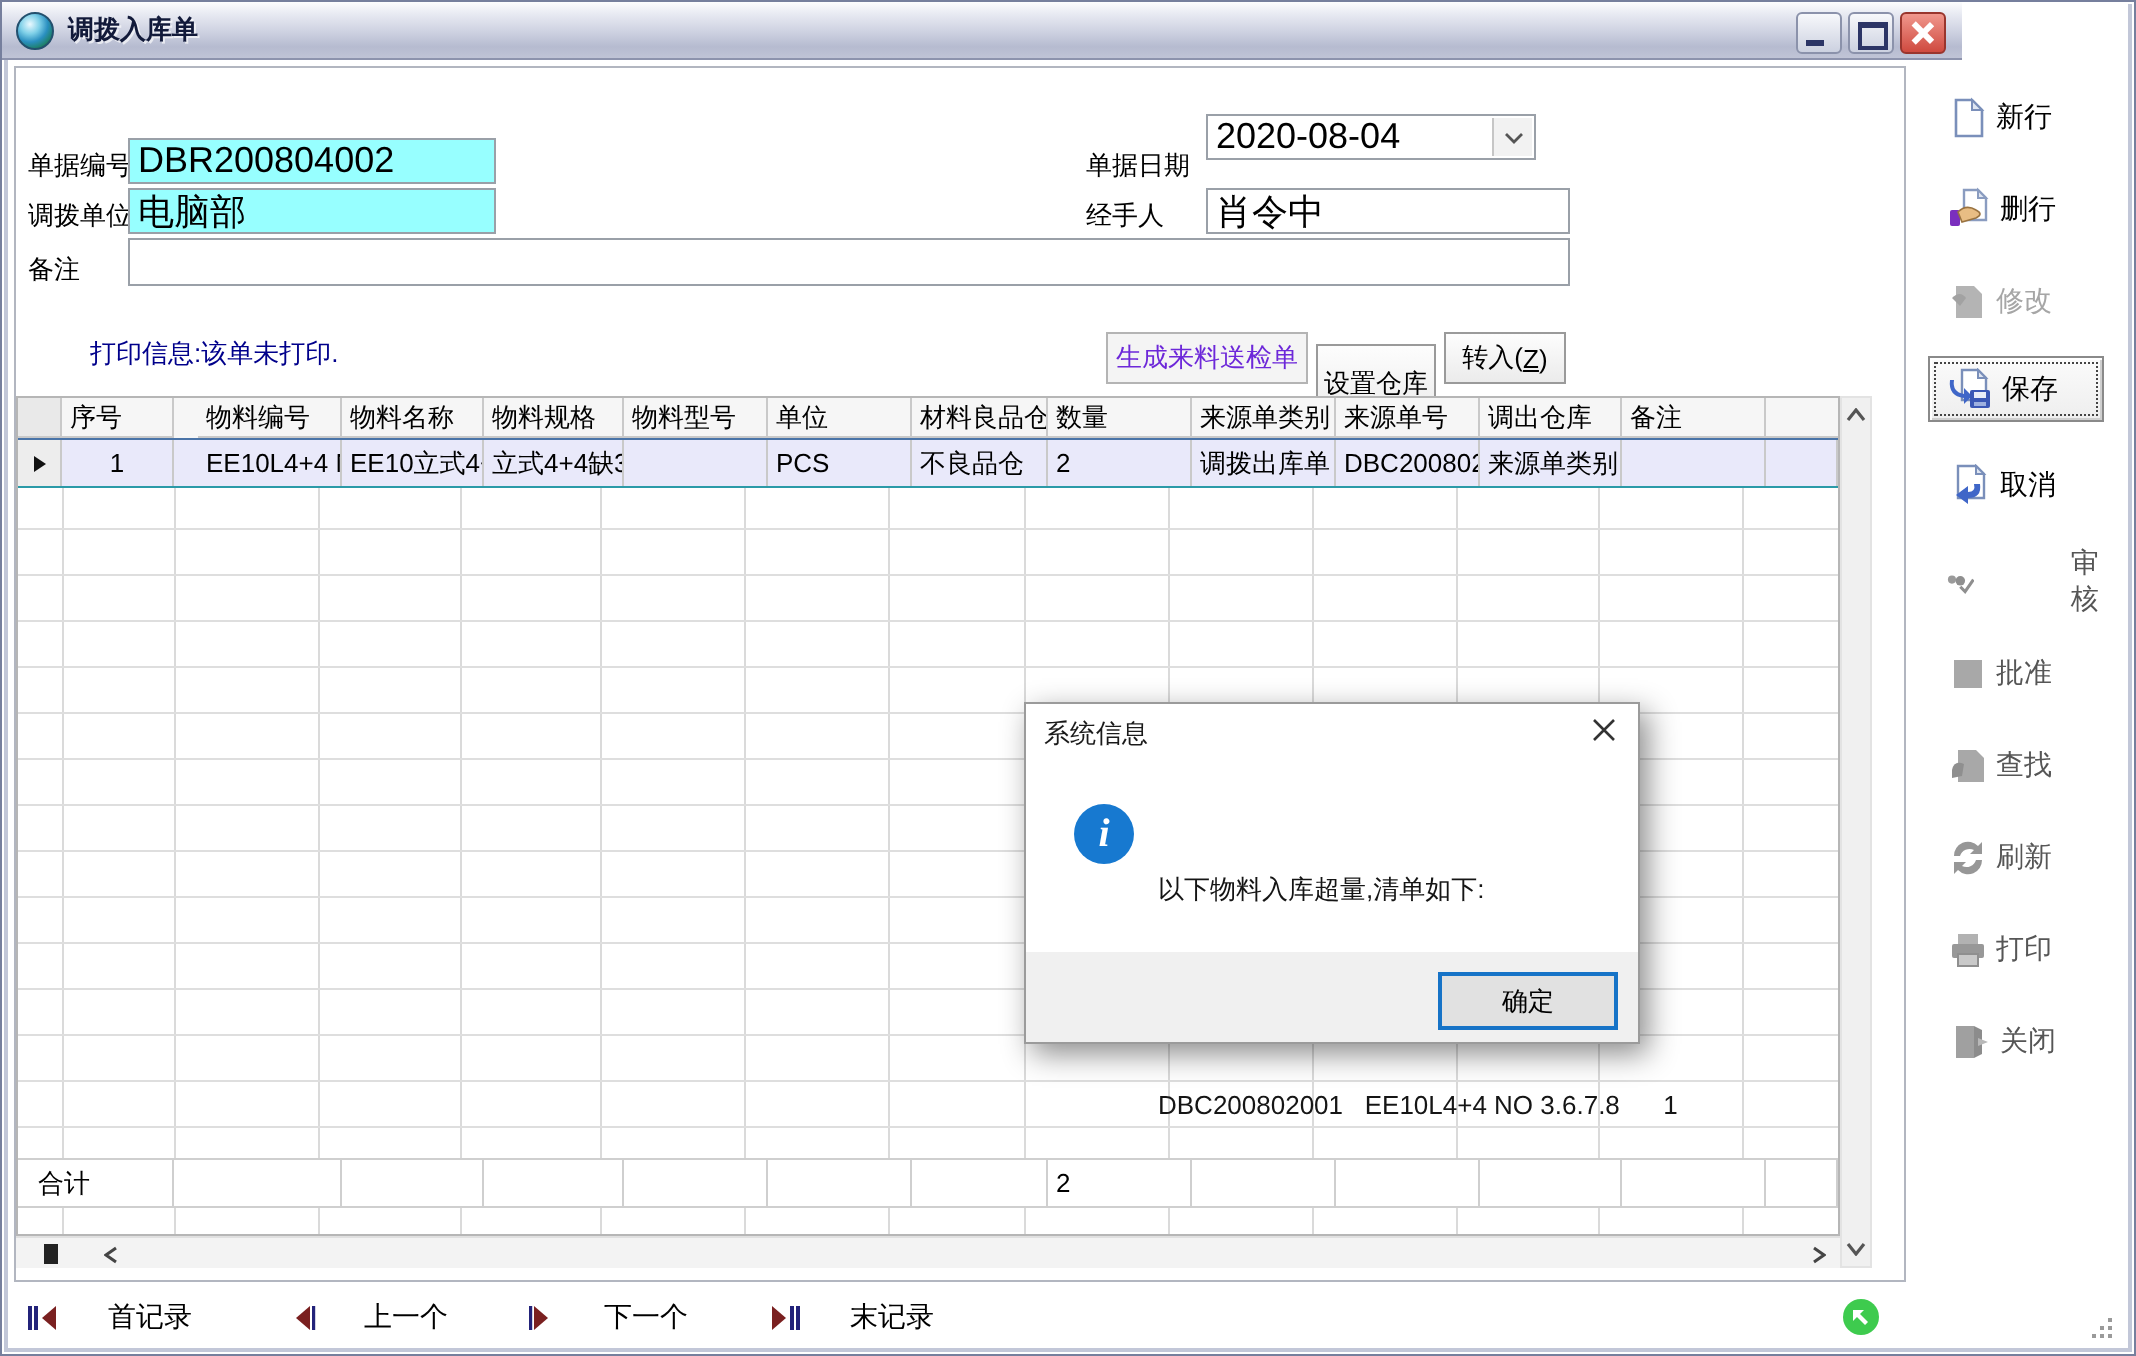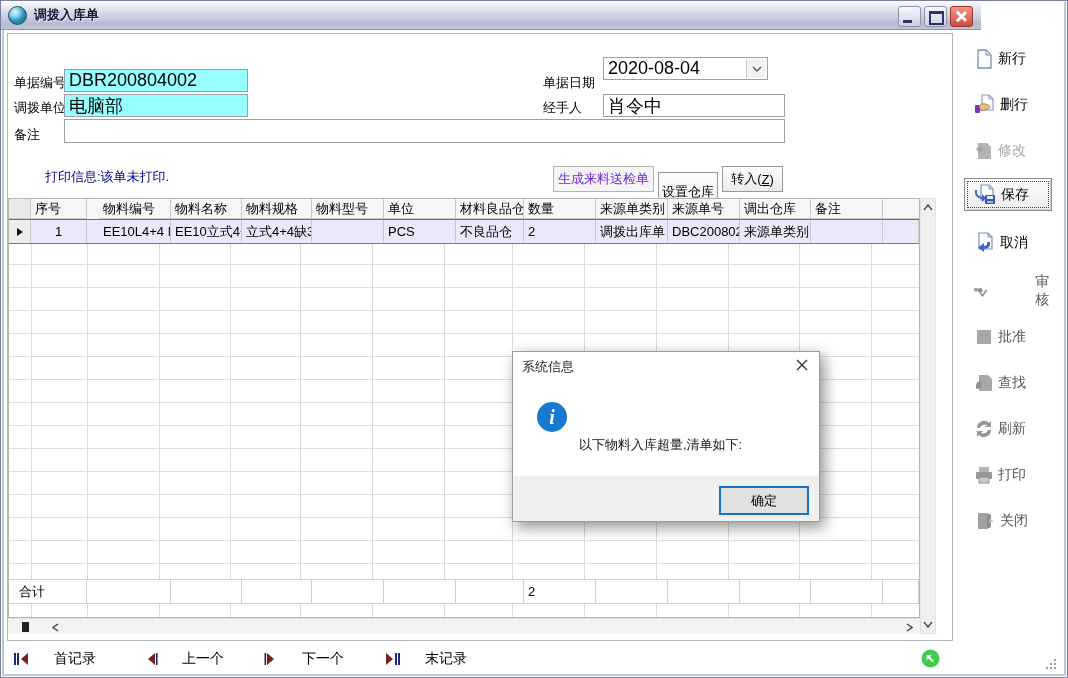--- a/index.html
+++ b/index.html
@@ -383,20 +383,21 @@
     <div id="dlg-title">系统信息</div>
     <div id="dlg-close">
       <svg width="12" height="12" viewBox="0 0 12 12">
         <path d="M1 1 L11 11 M11 1 L1 11" stroke="#333" stroke-width="1.3"></path>
         </svg>
     </div>
     <div id="dlg-icon">i</div>
     <div id="dlg-lines">
       <div>以下物料入库超量,清单如下:</div>
       <div>单 号      物料编号                超出量</div>
+      <div>DBC200802001   EE10L4+4 NO 3.6.7.8      1</div>
     </div>
     <div id="dlg-footer">
       <div id="dlg-ok">确定</div>
     </div>
   </div>
 
   <div id="frame" class="abs">
       <div class="inner"></div>
     </div>
 </div>

